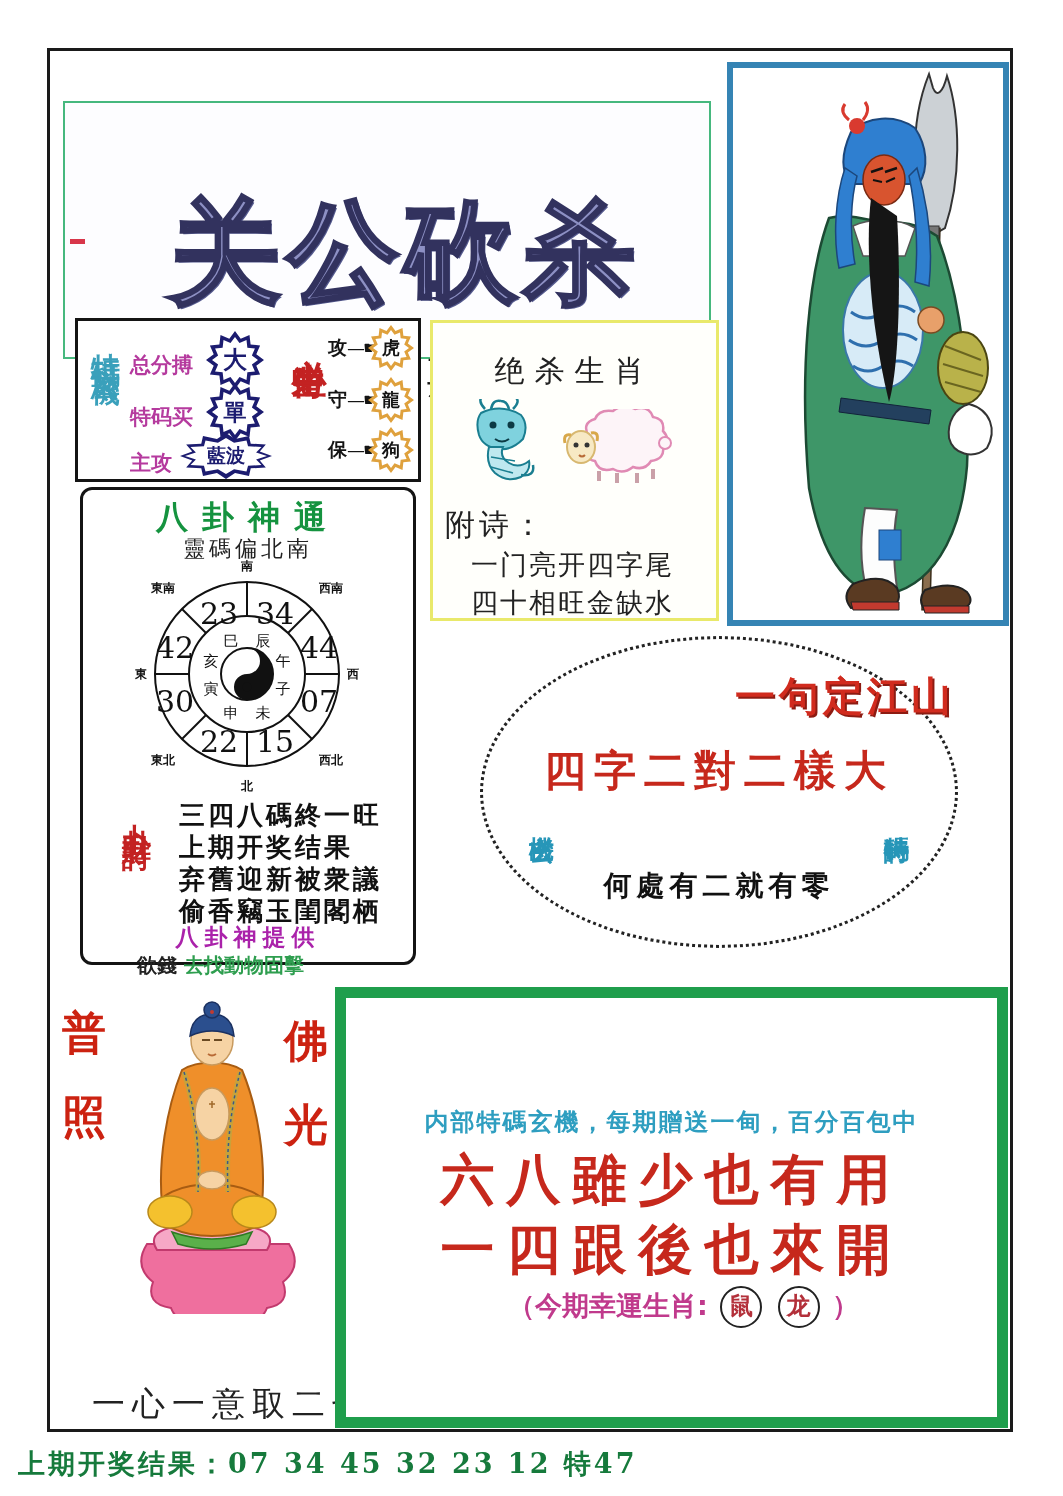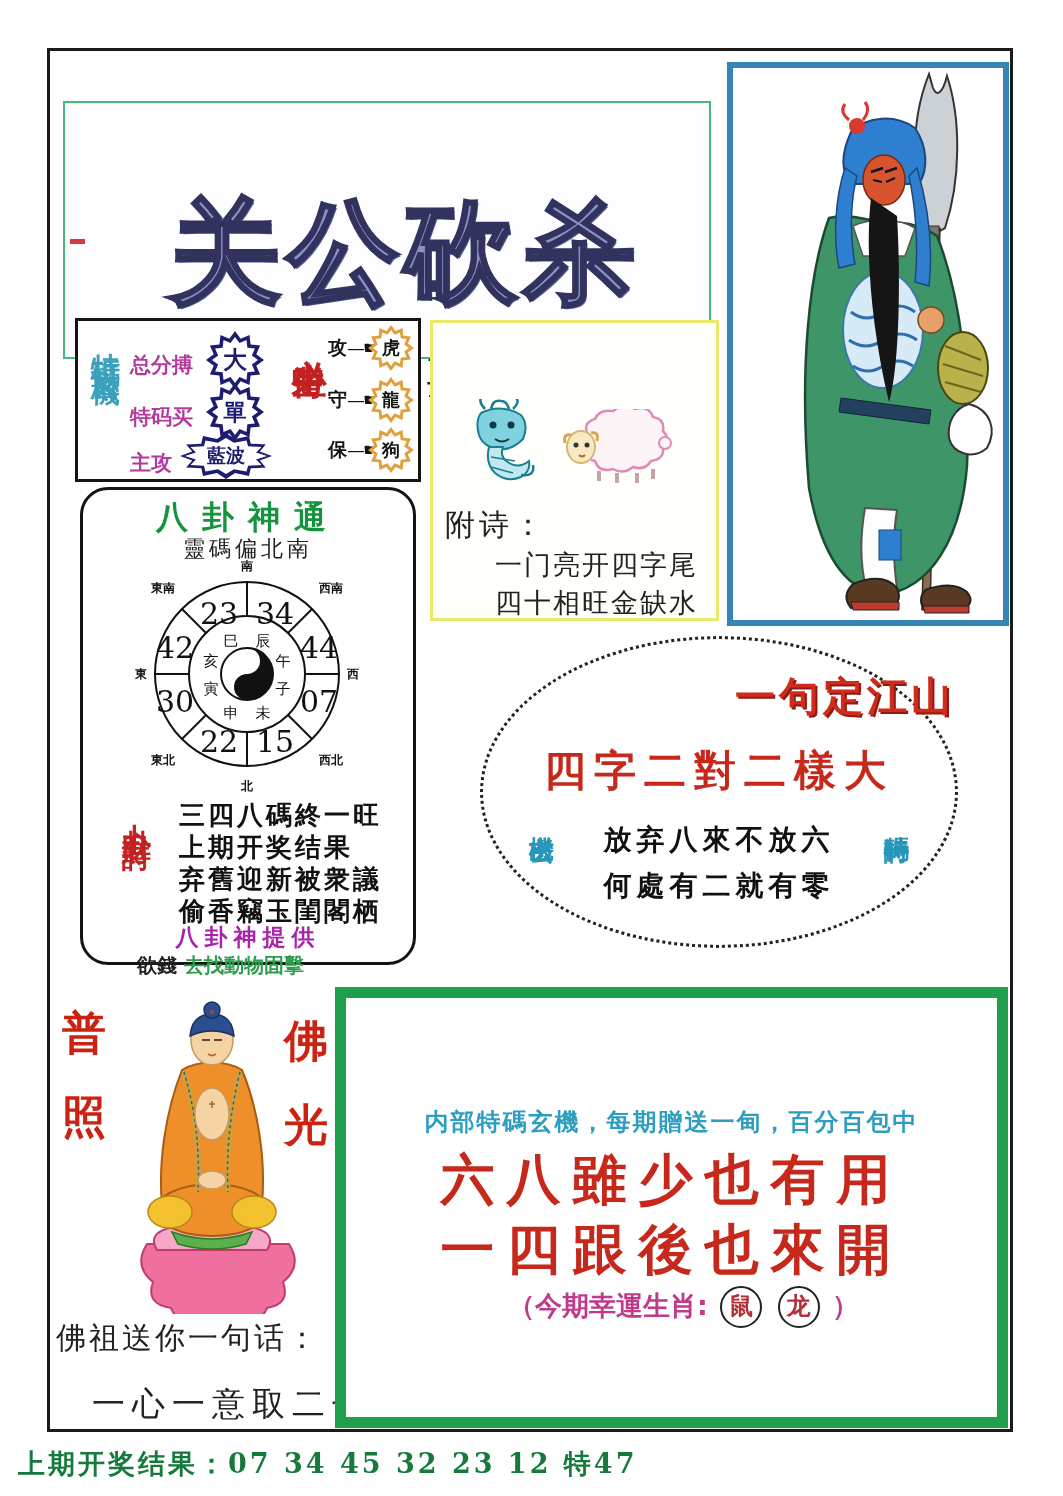--- a/index.html
+++ b/index.html
@@ -25,25 +25,25 @@
   .star .txt{position:relative;z-index:2;font-weight:bold;color:#1c1c70;font-family:"DejaVu Serif",serif;}
   .star.orange{background:#dfa13d;}
   .star.orange .txt{color:#141414;}
   .bizhong{left:207px;top:10px;height:146px;font-size:35px;font-weight:bold;color:#c32222;letter-spacing:2px;font-family:"DejaVu Serif",serif;}
   .act{font-size:19px;font-weight:bold;color:#141414;}
   .pointer{font-size:18px;color:#141414;letter-spacing:-2px;}
   
   .ybox{left:430px;top:320px;width:283px;height:295px;border:3px solid #e9e96a;background:#fffffb;}
   .ybox-title{left:0;top:28px;width:100%;text-align:center;font-size:30px;letter-spacing:10px;color:#222;font-family:"DejaVu Serif",serif;}
   .fushi{left:12px;top:182px;font-size:30px;color:#222;font-family:"DejaVu Serif",serif;letter-spacing:4px;}
-  .ypoem{left:38px;font-size:27px;color:#222;font-family:"DejaVu Serif",serif;letter-spacing:2px;margin-left:24px;}
+  .ypoem{left:38px;font-size:27px;color:#222;font-family:"DejaVu Serif",serif;letter-spacing:2px;}
   
   .guan-box{left:727px;top:62px;width:270px;height:552px;border:6px solid #3584b4;background:#fff;}
   
-  .bagua-box{left:80px;top:487px;width:330px;height:472px;border:3px solid #141414;border-radius:28px;background:#fff;}
+  .bagua-box{left:80px;top:487px;width:330px;height:472px;border:3px solid #141414;border-radius:12px;background:#fff;}
   .bagua-title{left:0;top:6px;width:100%;text-align:center;font-size:32px;font-weight:bold;color:#15933f;letter-spacing:14px;font-family:"DejaVu Serif",serif;}
   .bagua-sub{left:0;top:44px;width:100%;text-align:center;font-size:22px;color:#222;letter-spacing:4px;font-family:"DejaVu Serif",serif;}
   .wheel{left:44px;top:64px;}
   .wheel text{font-family:"DejaVu Serif",serif;fill:#111;}
   .wheel .num{font-size:30px;}
   .wheel .zdc{font-size:15px;}
   .wheel .dir{font-size:12px;font-weight:bold;}
   .bpoem-label{left:34px;top:310px;height:150px;font-size:29px;font-weight:bold;color:#c32222;letter-spacing:6px;font-family:"DejaVu Serif",serif;}
   .bpoem{left:96px;font-size:26px;font-weight:bold;color:#111;font-family:"DejaVu Serif",serif;letter-spacing:3px;}
   .provider{left:0;top:432px;width:100%;text-align:center;font-size:23px;font-weight:bold;color:#aa22aa;letter-spacing:6px;font-family:"DejaVu Serif",serif;}
@@ -158,20 +158,21 @@
     <div class="abs" style="left:250px;top:116px">
       <span class="act">保</span><span class="pointer">—☛</span>
     </div>
     <div class="star orange" style="left:290px;top:106px;width:46px;height:46px">
       <div class="inner" style="inset:5px"></div>
         <span class="txt" style="font-size:18px">狗</span>
     </div>
   </div>
 
   <div class="abs ybox">
+    <div class="abs ybox-title">绝杀生肖</div>
 
     <svg class="abs" style="left:32px;top:76px" width="72" height="96" viewBox="0 0 72 96">
       <path d="M20,10 q-8,-8 -2,-14 M26,10 q2,-10 10,-8 M48,10 q8,-8 2,-12 M44,10 q-2,-8 -8,-8" stroke="#1a7e90" stroke-width="2.5" fill="none"></path>
       <path d="M16,14 q20,-10 40,2 q8,10 2,24 q-12,12 -24,10 q-16,-2 -20,-14 q-4,-14 2,-22 Z" fill="#7fd2de" stroke="#1a7e90" stroke-width="2"></path>
       <circle cx="28" cy="26" r="3.5" fill="#0c3a44"></circle>
         <circle cx="46" cy="26" r="3.5" fill="#0c3a44"></circle>
       <path d="M30,40 q7,5 14,0" stroke="#0c3a44" stroke-width="2" fill="none"></path>
       <path d="M24,48 q-4,16 6,26 q12,10 26,4 q10,-6 8,-16 q-10,8 -20,2 q-10,-6 -6,-16 Z" fill="#bfe8ef" stroke="#1a7e90" stroke-width="2"></path>
       <path d="M26,58 l24,4 M26,68 l22,6" stroke="#1a7e90" stroke-width="1.5"></path>
       <path d="M56,76 q14,2 12,-10" stroke="#1a7e90" stroke-width="2.5" fill="none"></path>
@@ -248,21 +249,20 @@
       <span>欲錢</span>
       <span class="green">去找動物固擊</span>
     </div>
   </div>
 
   <div class="abs oval">
     <div class="abs oval-title">一句定江山</div>
     <div class="abs oval-main">四字二對二樣大</div>
     <div class="abs vert oval-side" style="left:42px">出玄機</div>
     <div class="abs vert oval-side" style="right:42px">特碼詩</div>
-    <div class="abs oval-line" style="top:182px">放弃八來不放六</div>
     <div class="abs oval-line" style="top:228px">何處有二就有零</div>
   </div>
 
   <div class="abs corner-char" style="left:62px;top:1004px">普</div>
   <div class="abs corner-char" style="left:62px;top:1088px">照</div>
   <div class="abs corner-char" style="left:284px;top:1012px">佛</div>
   <div class="abs corner-char" style="left:284px;top:1096px">光</div>
 
   <svg class="abs" style="left:112px;top:992px" width="200" height="322" viewBox="0 0 200 322">
     <path d="M35,252 q-14,22 6,38 q-8,22 18,26 q6,16 26,12 q10,10 22,4 q14,6 22,-4 q20,4 26,-12 q24,-4 16,-26 q20,-16 6,-38 Z" fill="#ef6f9e" stroke="#c23a6e" stroke-width="2"></path>
@@ -278,21 +278,20 @@
     <path d="M97,112 l6,0 M100,109 l0,7" stroke="#a06a2a" stroke-width="1.5"></path>
     <ellipse cx="100" cy="188" rx="14" ry="9" fill="#f6d3a4" stroke="#c89a5e" stroke-width="1.5"></ellipse>
     <ellipse cx="100" cy="48" rx="21" ry="25" fill="#f6d3a4" stroke="#c89a5e" stroke-width="1.5"></ellipse>
     <path d="M78,44 q2,-22 22,-22 q20,0 22,22 q-22,-10 -44,0 Z" fill="#2b4f8e" stroke="#1a3060" stroke-width="1.5"></path>
     <circle cx="100" cy="18" r="8" fill="#2b4f8e" stroke="#1a3060" stroke-width="1.5"></circle>
     <circle cx="100" cy="20" r="2" fill="#c23a2f"></circle>
     <path d="M90,48 l8,0 M102,48 l8,0" stroke="#6a4a22" stroke-width="2"></path>
     <path d="M96,62 q4,3 8,0" stroke="#b86a36" stroke-width="1.8" fill="none"></path>
   </svg>
 
-  <div class="abs fozu">佛祖送你一句话：</div>
   <div class="abs fomsg">一心一意取二七</div>
 
   <div class="abs gbox">
     <div class="abs gsub">内部特碼玄機，每期贈送一甸，百分百包中</div>
     <div class="abs gline" style="top:146px">六八雖少也有用</div>
     <div class="abs gline" style="top:216px">一四跟後也來開</div>
     <div class="abs glucky">
       <span>（今期幸運生肖:</span>
       <span class="zcircle">鼠</span>
       <span class="zcircle">龙</span>

